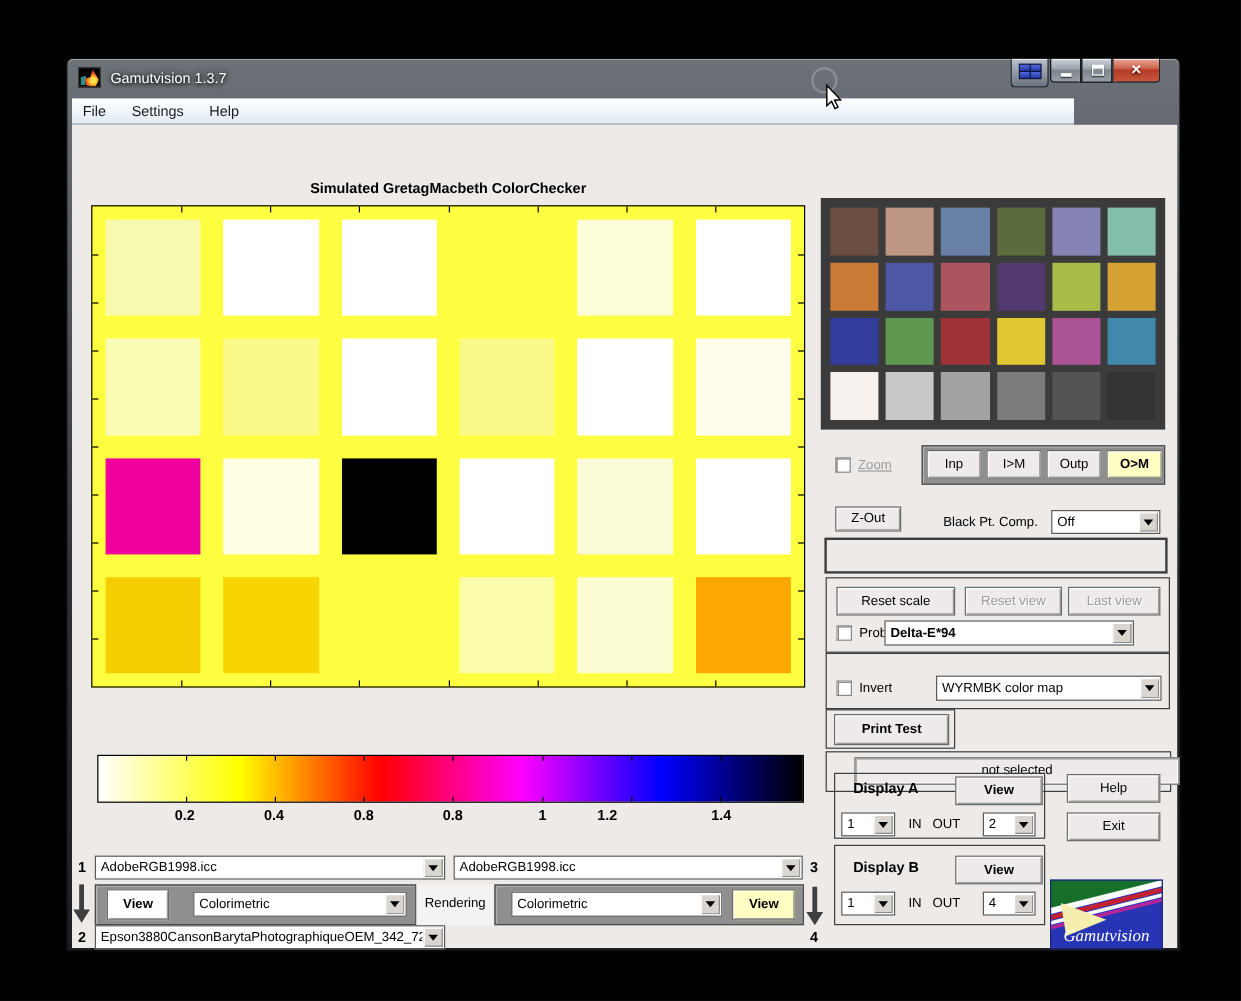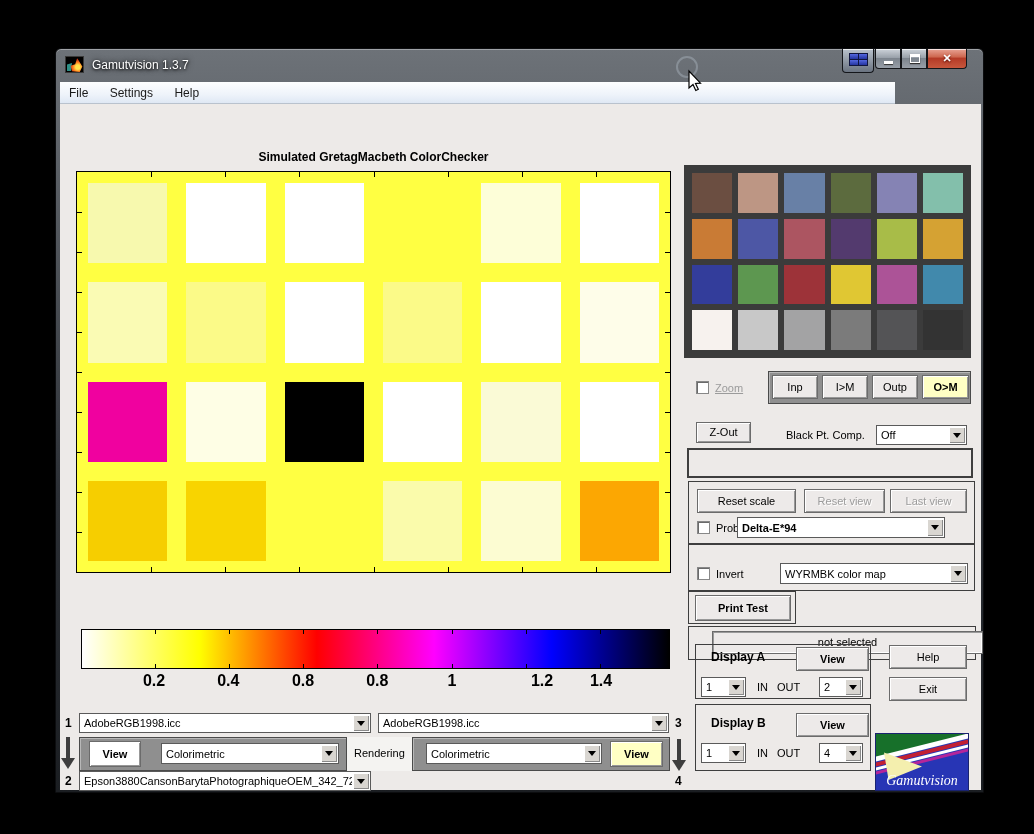--- a/index.html
+++ b/index.html
@@ -63,21 +63,21 @@
                grid-template:repeat(4,1fr)/repeat(6,1fr); gap:19px; padding:11px; }
   .tick { position:absolute; background:#000; }
 
   .caption { position:absolute; left:16px; top:473px; width:595px; text-align:center;
              font-size:12px; font-weight:bold; }
   .sub { font-size:8px; vertical-align:-4px; }
 
   
   #colorbar { position:absolute; left:21px; top:525px; width:589px; height:40px; border:1px solid #000; }
   #cbticks span { position:absolute; top:568px; transform:translateX(-50%);
-                  font-size:16px; font-weight:bold; }
+                  font-size:12px; font-weight:bold; }
 
   
   .btn { position:absolute; background:#edeae9; border:1px solid #6b6b6b;
          box-shadow:inset 1px 1px 0 #ffffff, inset -1px -1px 0 #989898;
          font-size:11px; text-align:center; color:#000; cursor:default; }
   .btn.disabled { color:#9c9c9c; text-shadow:1px 1px 0 #fff; }
   .btn.hl { background:#ffffc4; font-weight:bold; }
   .btn.white { background:#ffffff; font-weight:bold; }
 
   .combo { position:absolute; background:#fff; border:1px solid #5a5a5a; font-size:11px; }
@@ -236,21 +236,21 @@
         <div class="tick" style="left: 444px; top: 34px; width: 1px; height: 4px;"></div>
         <div class="tick" style="left: 518px; top: 0px; width: 1px; height: 4px;"></div>
         <div class="tick" style="left: 518px; top: 34px; width: 1px; height: 4px;"></div>
       </div>
     <div id="cbticks">
         <span style="left: 94.036px;">0.2</span>
         <span style="left: 168.25px;">0.4</span>
         <span style="left: 243.053px;">0.8</span>
         <span style="left: 317.267px;">0.8</span>
         <span style="left: 392.07px;">1</span>
-        <span style="left: 482px;">1.2</span>
+        <span style="left: 446px;">1.2</span>
         <span style="left: 541.087px;">1.4</span>
       </div>
 
     <div id="refchecker">
         <div style="background: rgb(107, 78, 65);"></div>
         <div style="background: rgb(189, 150, 132);"></div>
         <div style="background: rgb(104, 128, 166);"></div>
         <div style="background: rgb(92, 107, 62);"></div>
         <div style="background: rgb(133, 131, 180);"></div>
         <div style="background: rgb(131, 191, 171);"></div>

